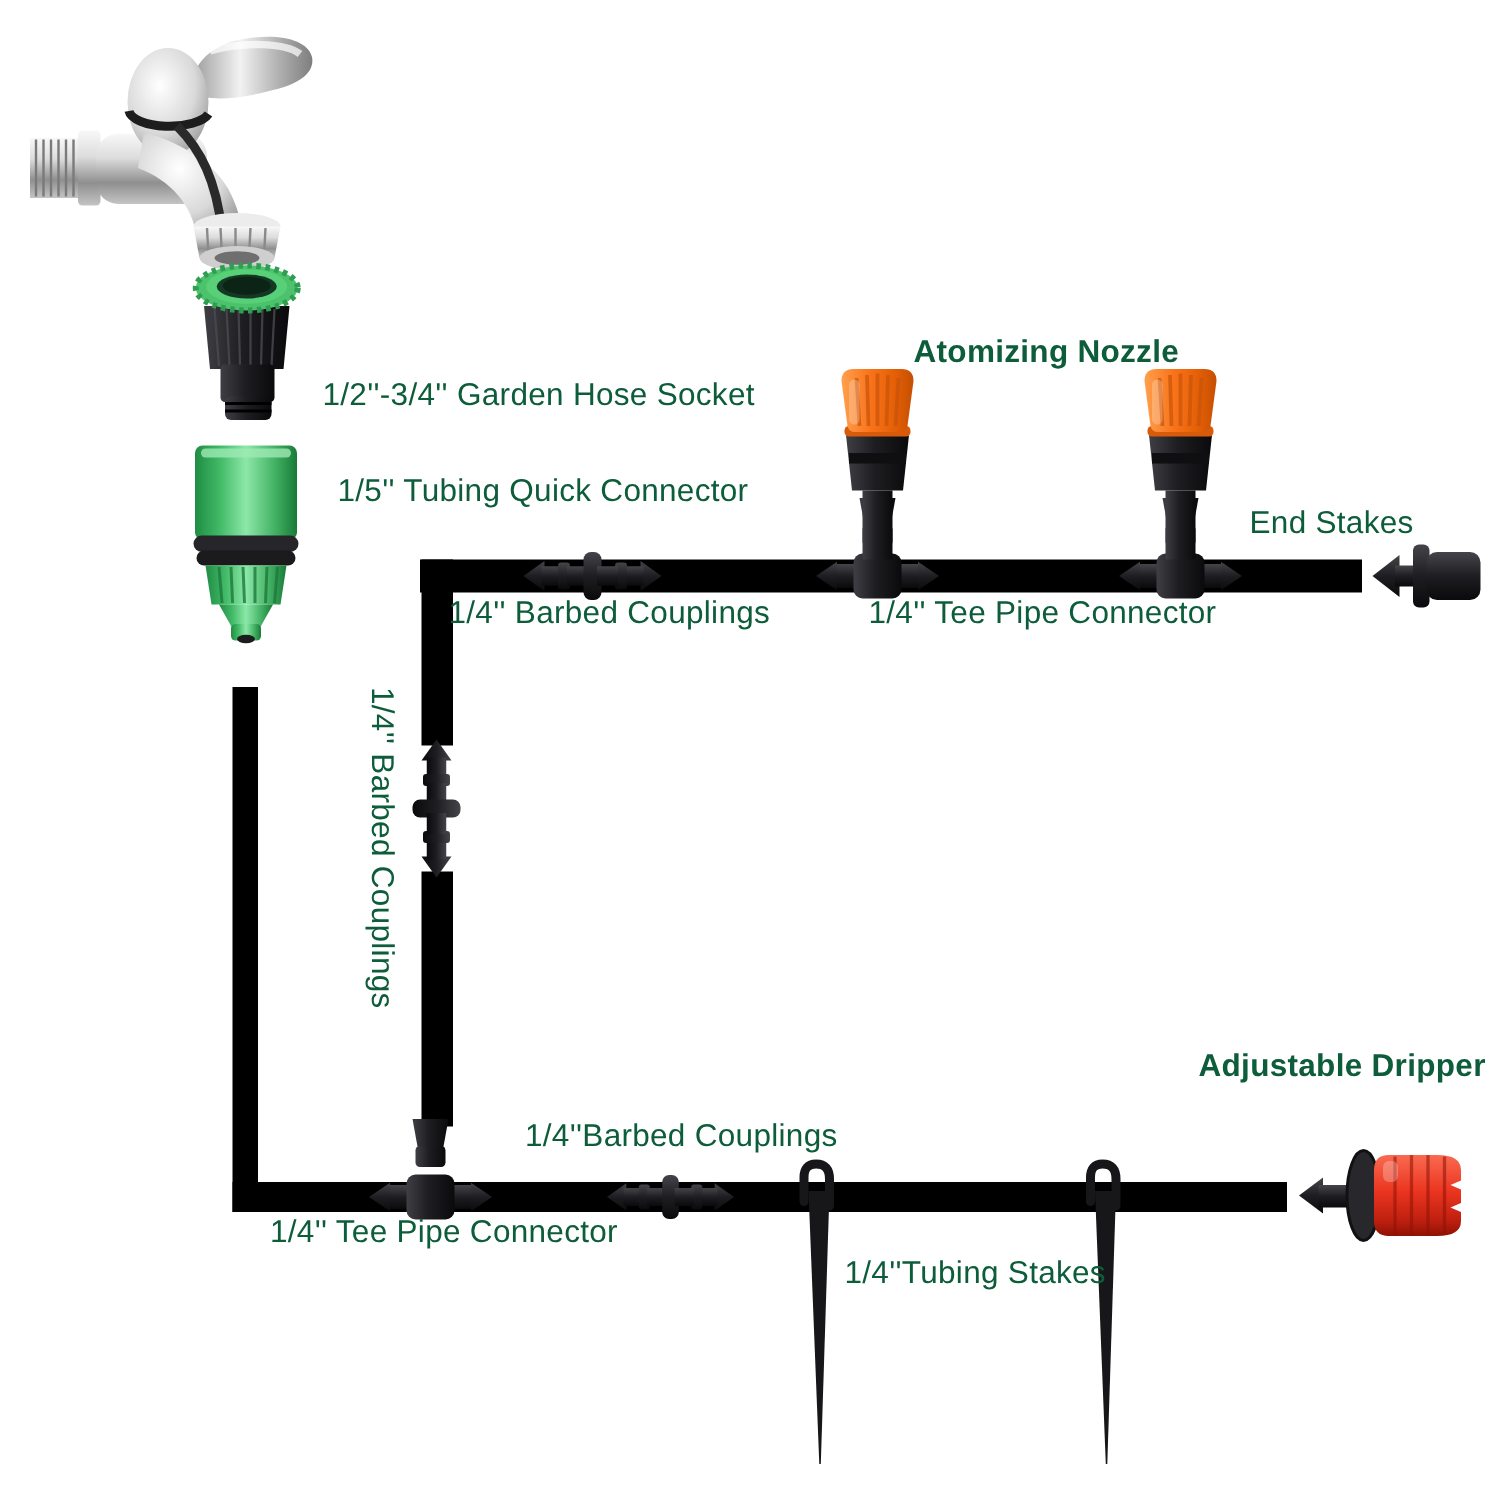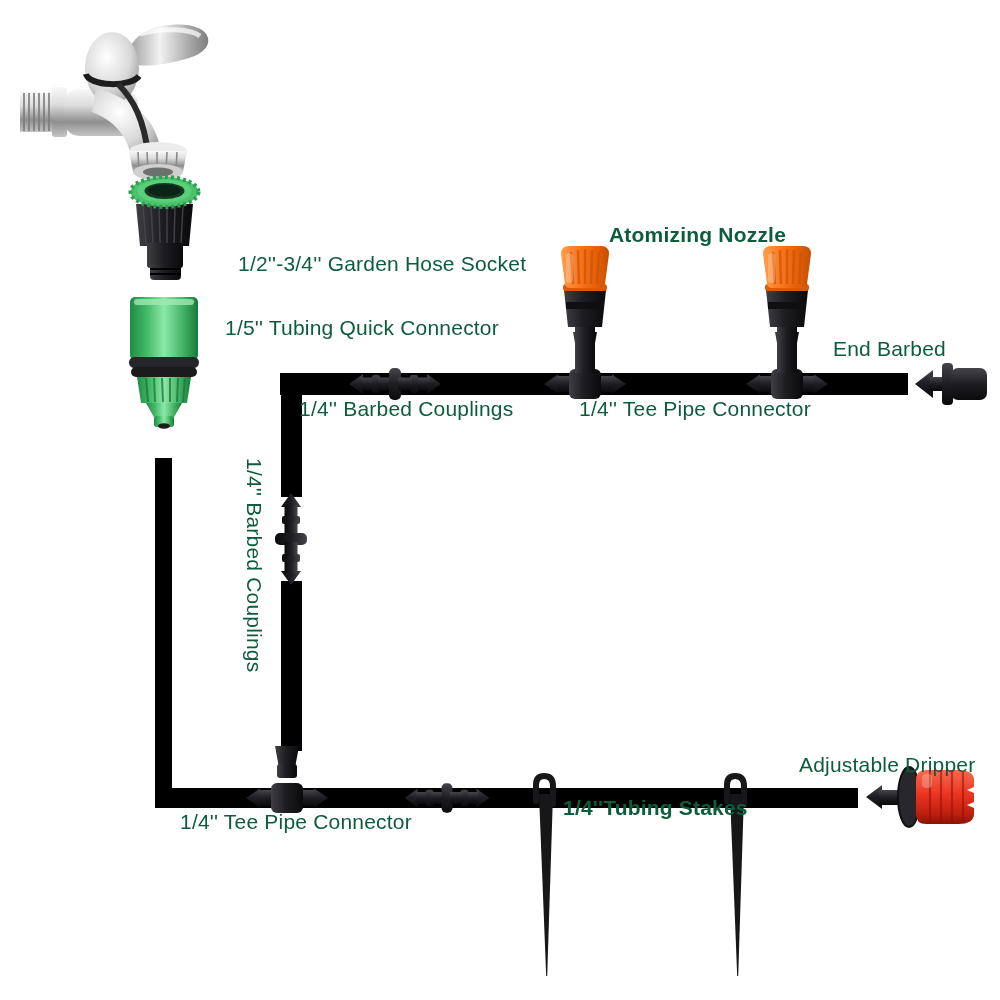--- a/index.html
+++ b/index.html
@@ -225,33 +225,34 @@
       <g stroke="#8f1205" stroke-width="2.2" opacity="0.55">
         <line x1="930" y1="771" x2="930" y2="823"></line>
         <line x1="941" y1="770" x2="941" y2="824"></line>
         <line x1="952" y1="770" x2="952" y2="824"></line>
         <line x1="963" y1="771" x2="963" y2="823"></line>
       </g>
       <rect x="922" y="774" width="10" height="14" rx="4" fill="#ffffff" opacity="0.25"></rect>
     </g>
   </svg>
 
-  <div class="lbl" style="left:238px; top:252px;">1/2''-3/4'' Garden Hose Socket</div>
+  <div class="lbl" style="left:215px; top:252px;">1/2''-3/4'' Garden Hose Socket</div>
 
   <div class="lbl" style="left:225px; top:316px;">1/5'' Tubing Quick Connector</div>
 
   <div class="lbl" style="left:609px; top:223px;font-weight:bold;">Atomizing Nozzle</div>
 
-  <div class="lbl" style="left:833px; top:337px;">End Barbed</div>
+  <div class="lbl" style="left:833px; top:337px;">End Stakes</div>
 
   <div class="lbl" style="left:299px; top:397px;">1/4'' Barbed Couplings</div>
 
   <div class="lbl" style="left:579px; top:397px;">1/4'' Tee Pipe Connector</div>
 
   <div class="lbl lbl-vertical" style="left:266px; top:458px;">1/4'' Barbed Couplings</div>
 
   <div class="lbl" style="left:180px; top:810px;">1/4'' Tee Pipe Connector</div>
 
-
-  <div class="lbl" style="left:563px; top:796px;font-weight:bold;">1/4''Tubing Stakes</div>
-
-  <div class="lbl" style="left:799px; top:753px;">Adjustable Dripper</div>
+  <div class="lbl" style="left:350px; top:746px;">1/4''Barbed Couplings</div>
+
+  <div class="lbl" style="left:563px; top:837px;">1/4''Tubing Stakes</div>
+
+  <div class="lbl" style="left:799px; top:699px;font-weight:bold;">Adjustable Dripper</div>
 </div>
 
 </body></html>

